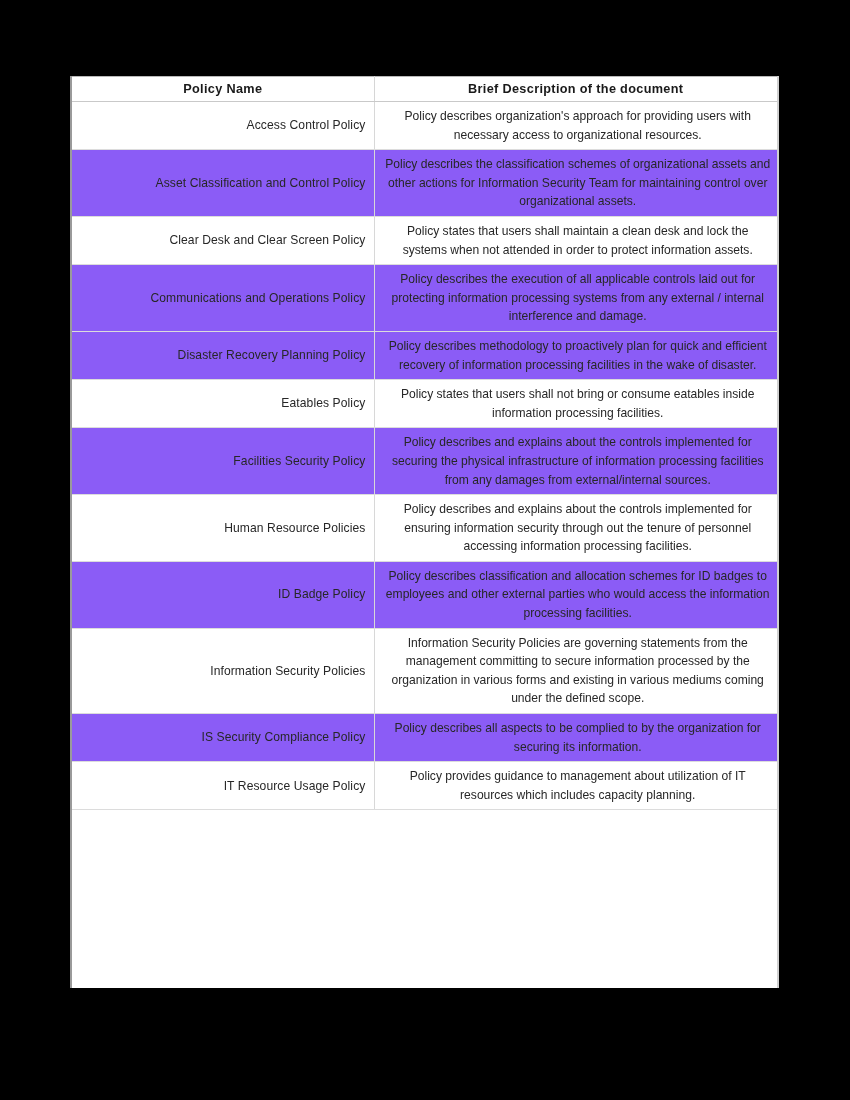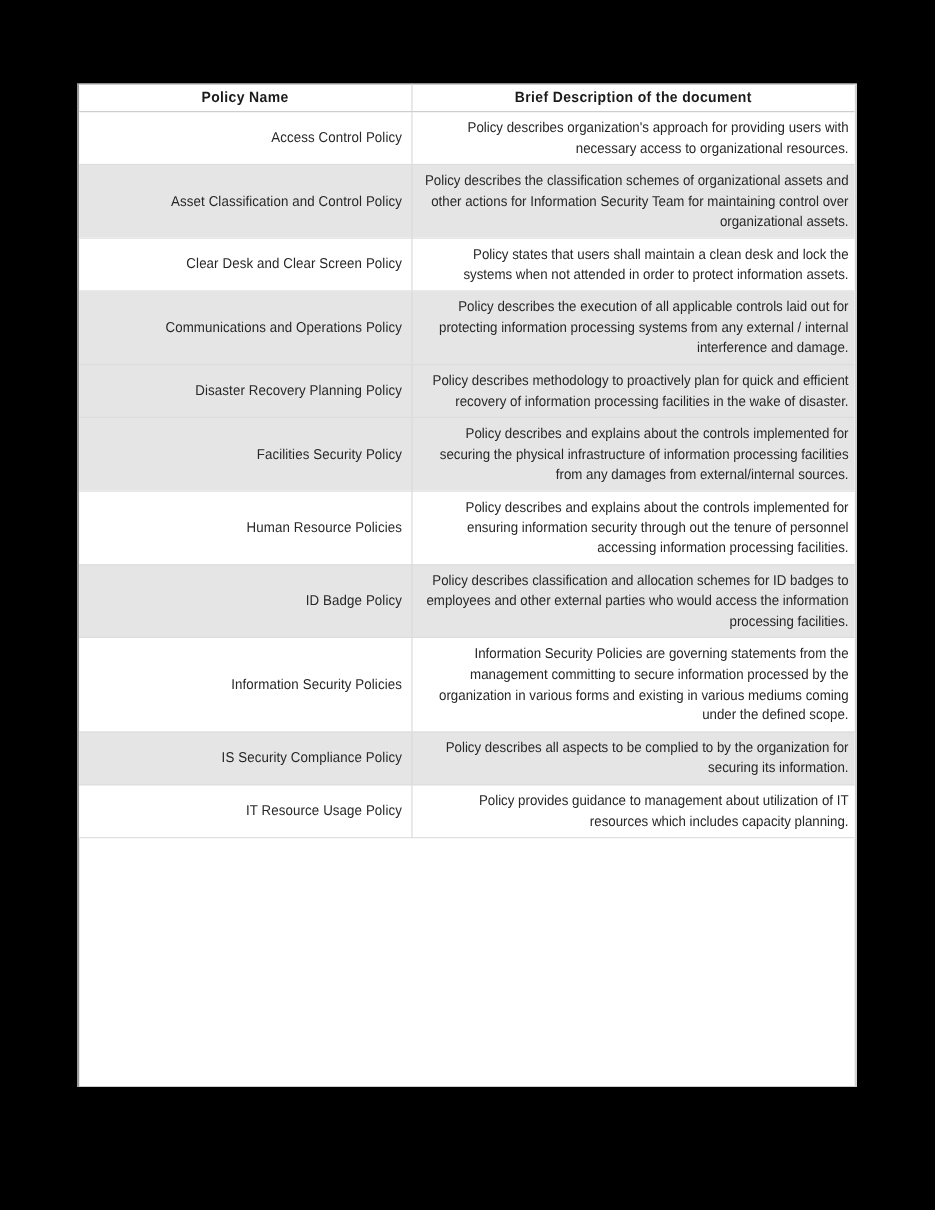--- a/index.html
+++ b/index.html
@@ -77,28 +77,28 @@
     font-family: "Liberation Sans", "DejaVu Sans", sans-serif;
   }
   tbody tr.data-row td:last-child { border-right: none; }
 
   tbody tr.data-row td.cell-name {
     text-align: right;
     padding-left: 21px;
     letter-spacing: 0.1px;
   }
   tbody tr.data-row td.cell-desc {
-    text-align: right;
+    text-align: center;
     padding-left: 9px;
     padding-right: 6px;
     vertical-align: middle;
   }
 
   tbody tr.row-light td { background: #ffffff; }
-  tbody tr.row-shaded td { background: #e5e5e5; }
+  tbody tr.row-shaded td { background: #8b5cf6; }
 
   
   .squeeze {
     display: inline-block;
     transform: scaleX(0.93);
     transform-origin: left center;
     width: 107.5%;
   }
   td.cell-desc .squeeze { width: 107.5%; }
 </style>
@@ -133,20 +133,24 @@
             <td class="cell-desc"><span class="squeeze">Policy states that users shall maintain a clean desk and lock the systems when not attended in order to protect information assets.</span></td>
           </tr>
           <tr class="data-row row-shaded">
             <td class="cell-name"><span class="squeeze">Communications and Operations Policy</span></td>
             <td class="cell-desc"><span class="squeeze">Policy describes the execution of all applicable controls laid out for protecting information processing systems from any external / internal interference and damage.</span></td>
           </tr>
           <tr class="data-row row-shaded">
             <td class="cell-name"><span class="squeeze">Disaster Recovery Planning Policy</span></td>
             <td class="cell-desc"><span class="squeeze">Policy describes methodology to proactively plan for quick and efficient recovery of information processing facilities in the wake of disaster.</span></td>
           </tr>
+          <tr class="data-row row-light">
+            <td class="cell-name"><span class="squeeze">Eatables Policy</span></td>
+            <td class="cell-desc"><span class="squeeze">Policy states that users shall not bring or consume eatables inside information processing facilities.</span></td>
+          </tr>
           <tr class="data-row row-shaded">
             <td class="cell-name"><span class="squeeze">Facilities Security Policy</span></td>
             <td class="cell-desc"><span class="squeeze">Policy describes and explains about the controls implemented for securing the physical infrastructure of information processing facilities from any damages from external/internal sources.</span></td>
           </tr>
           <tr class="data-row row-light">
             <td class="cell-name"><span class="squeeze">Human Resource Policies</span></td>
             <td class="cell-desc"><span class="squeeze">Policy describes and explains about the controls implemented for ensuring information security through out the tenure of personnel accessing information processing facilities.</span></td>
           </tr>
           <tr class="data-row row-shaded">
             <td class="cell-name"><span class="squeeze">ID Badge Policy</span></td>

